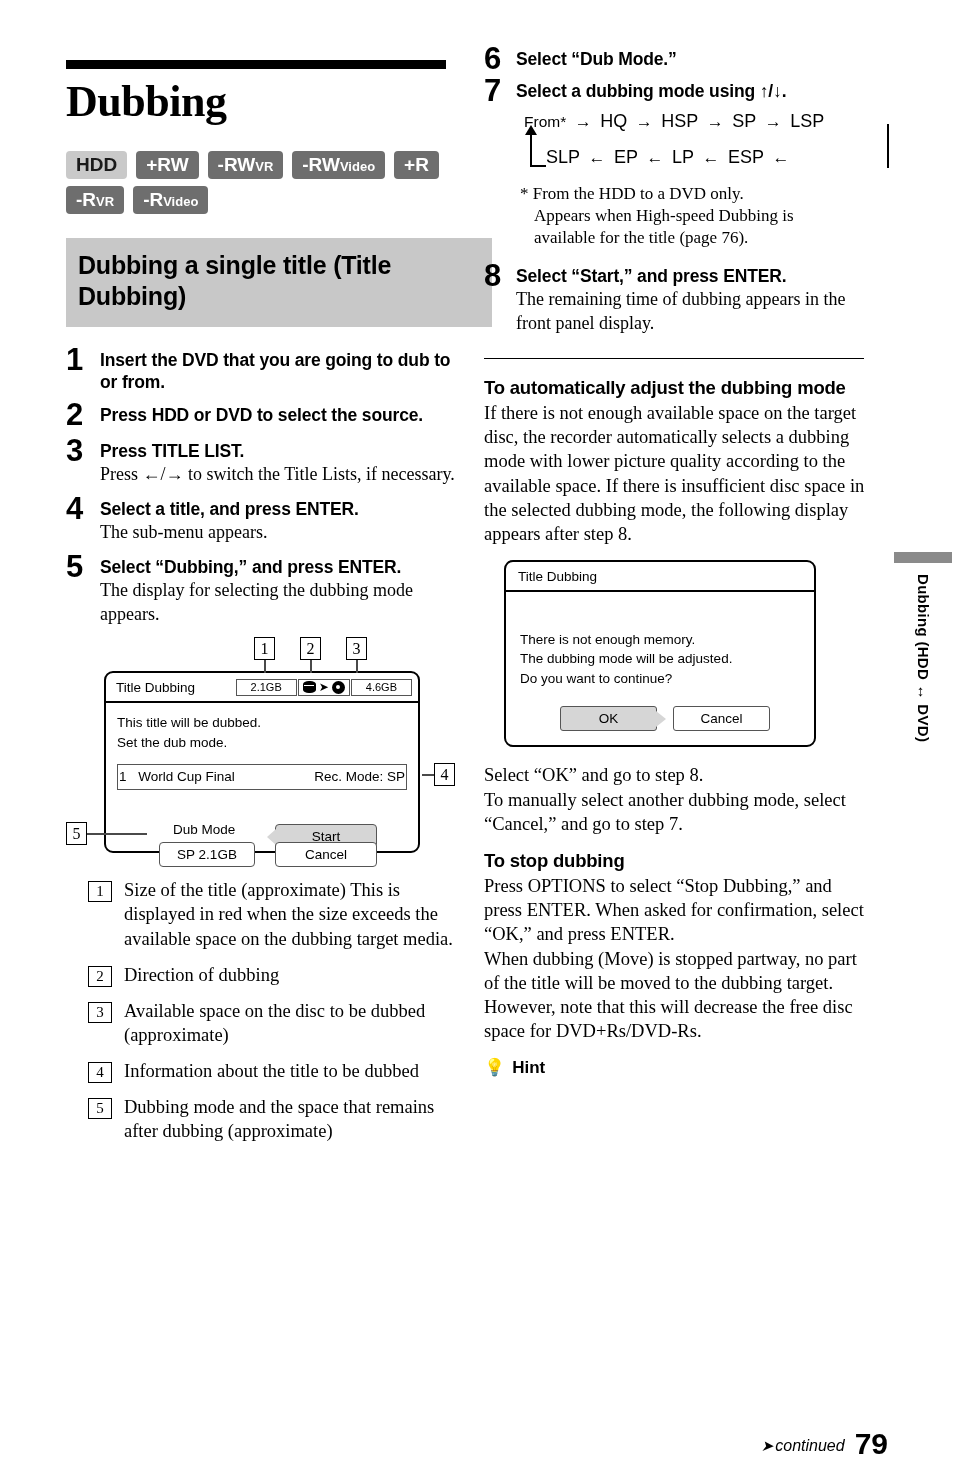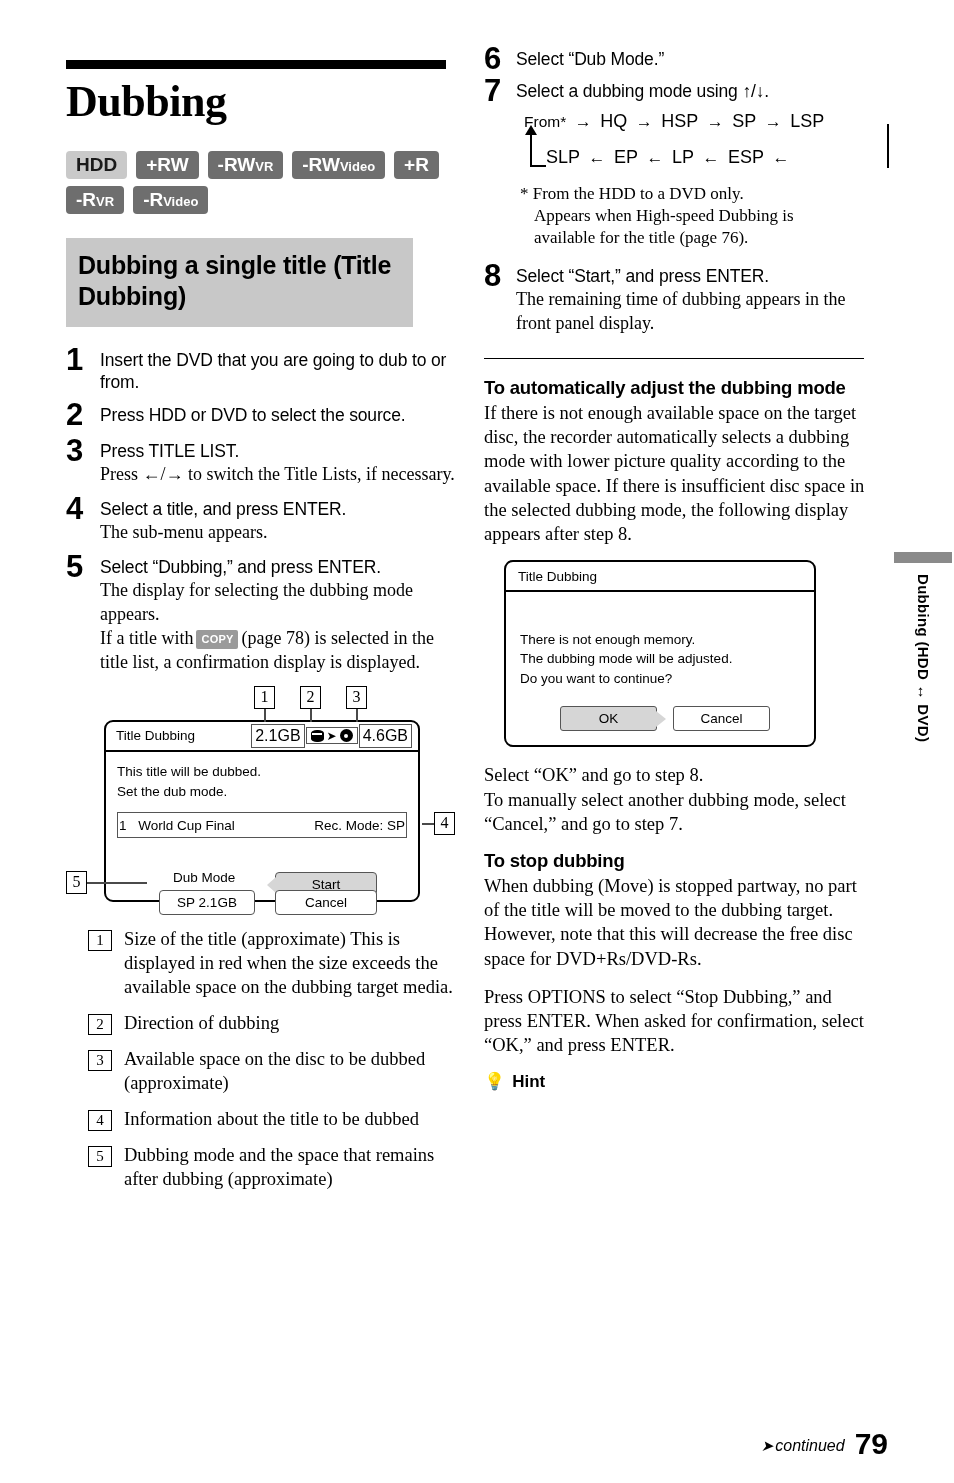--- a/index.html
+++ b/index.html
@@ -48,21 +48,21 @@
     align-items: baseline;
     white-space: nowrap;
   }
   .badge.light { background: #c9c9c9; color: #1a1a1a; }
   .badge .sub { font-size: 13px; font-weight: bold; }
 
   
   .section-band {
     background: #c8c8c8;
     padding: 12px 14px 14px 12px;
-    width: 347px;
+    width: 426px;
     margin-bottom: 22px;
   }
   .section-band h2 {
     margin: 0;
     font-family: "Liberation Sans", sans-serif;
     font-weight: bold;
     font-size: 25px;
     line-height: 1.25;
     letter-spacing: -0.2px;
   }
@@ -74,21 +74,21 @@
     font-weight: bold;
     font-size: 31px;
     line-height: 0.92;
     width: 34px;
     flex: 0 0 34px;
     margin-top: -3px;
   }
   .step-body { flex: 1; }
   .step-head {
     font-family: "Liberation Sans", sans-serif;
-    font-weight: normal;
+    font-weight: bold;
     font-size: 17.5px;
     line-height: 1.26;
     letter-spacing: -0.15px;
   }
   .step-text {
     font-family: "Liberation Serif", serif;
     font-size: 18px;
     line-height: 1.32;
     margin-top: 1px;
   }
@@ -178,22 +178,22 @@
   .screen-titlebar {
     height: 30px;
     border-bottom: 2px solid #000;
     display: flex; align-items: center;
     padding: 0 6px 0 10px;
     font-size: 13.5px;
   }
   .screen-titlebar .st-title { flex: 1; }
   .meta-box {
     border: 1.5px solid #555;
-    font-size: 16px;
-    padding: 1px 3px;
+    font-size: 11px;
+    padding: 1px 14px;
     line-height: 1.25;
   }
   .meta-icons {
     border: 1.5px solid #555;
     padding: 1px 4px;
     display: flex; align-items: center; gap: 3px;
     margin: 0 1px;
   }
   .hdd-glyph {
     width: 13px; height: 12px;
@@ -473,23 +473,20 @@
         <div class="step-head">Select a title, and press ENTER.</div>
         <div class="step-text">The sub-menu appears.</div>
       </div>
     </div>
 
     <div class="step">
       <div class="step-num">5</div>
       <div class="step-body">
         <div class="step-head">Select “Dubbing,” and press ENTER.</div>
         <div class="step-text">The display for selecting the dubbing mode appears.</div>
-        <div class="step-text">
-          <span>If a title with</span><span class="copy-chip">COPY</span><span>(page 78) is selected in the title list, a confirmation display is displayed.</span>
-        </div>
       </div>
     </div>
 
     <div class="screen-wrap">
 
       <div class="cnum" style="left:188px; top:0;">1</div>
       <div class="cnum" style="left:234px; top:0;">2</div>
       <div class="cnum" style="left:280px; top:0;">3</div>
 
       <div class="leader" style="left:198px; top:23px; width:1.6px; height:13px;"></div>
@@ -639,22 +636,22 @@
         </div>
       </div>
     </div>
 
     <p class="para">
       <span>Select “OK” and go to step 8.</span><br>
       <span>To manually select another dubbing mode, select “Cancel,” and go to step 7.</span>
     </p>
 
     <h3 class="subhead">To stop dubbing</h3>
+    <p class="para tight">Press OPTIONS to select “Stop Dubbing,” and press ENTER. When asked for confirmation, select “OK,” and press ENTER.</p>
     <p class="para">When dubbing (Move) is stopped partway, no part of the title will be moved to the dubbing target. However, note that this will decrease the free disc space for DVD+Rs/DVD-Rs.</p>
-    <p class="para tight">Press OPTIONS to select “Stop Dubbing,” and press ENTER. When asked for confirmation, select “OK,” and press ENTER.</p>
 
     <div class="hint-head">
       <span class="bulb">💡</span>
       <span class="hlabel">Hint</span>
     </div>
   </div>
 
   <div class="side-tab">
     <div class="bar"></div>
     <div class="vtext">Dubbing (HDD ↔ DVD)</div>

